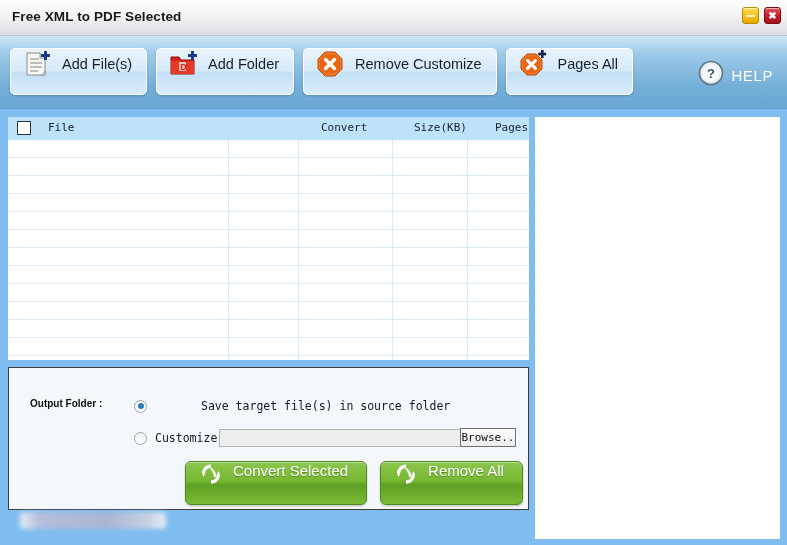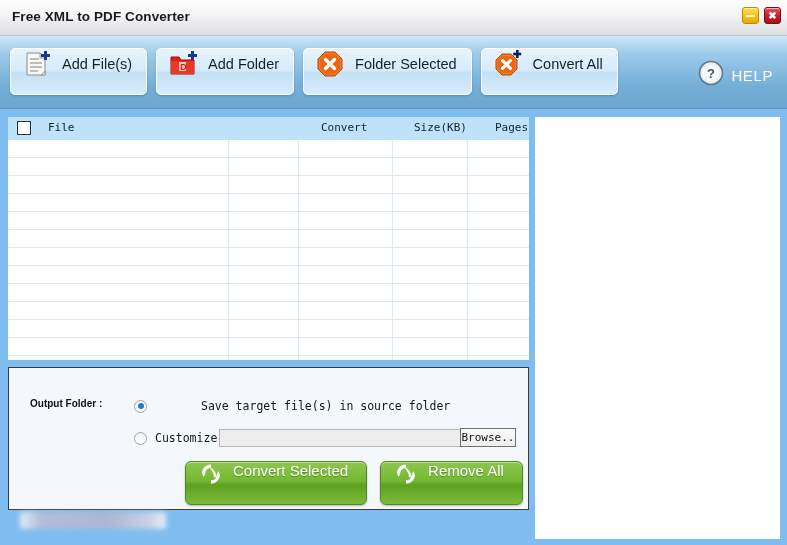--- a/index.html
+++ b/index.html
@@ -364,21 +364,21 @@
     filter: blur(2.6px);
     opacity: 0.95;
   }
 </style>
 </head>
 <body>
 
 <div class="app-window">
 
   <div class="titlebar">
-    <div class="title-text">Free XML to PDF Converter</div>
+    <div class="title-text">Free XML to PDF Selected</div>
     <div class="win-btns">
       <div class="win-btn minimize"></div>
       <div class="win-btn close">✖</div>
     </div>
   </div>
 
   <div class="toolbar">
     <div class="tb-buttons">
 
       <div class="tb-btn">
@@ -422,39 +422,39 @@
         <span class="icon-x">
           <svg width="30" height="30" viewBox="0 0 30 30">
             <polygon points="10,3 20,3 27,10 27,20 20,27 10,27 3,20 3,10" fill="#f07a21" stroke="#b8490a" stroke-width="1"></polygon>
             <polygon points="10,5.5 20,5.5 25,10.5 25,19.5 20,24.5 10,24.5 5,19.5 5,10.5" fill="#e8640f" opacity="0.85"></polygon>
             <g stroke="#ffffff" stroke-width="3.4" stroke-linecap="round">
               <line x1="10.5" y1="10.5" x2="19.5" y2="19.5"></line>
               <line x1="19.5" y1="10.5" x2="10.5" y2="19.5"></line>
             </g>
           </svg>
         </span>
-        <span class="tb-label">Folder Selected</span>
+        <span class="tb-label">Remove Customize</span>
       </div>
 
       <div class="tb-btn">
         <span class="icon-x-plus">
           <svg width="30" height="30" viewBox="0 0 30 30">
             <polygon points="9,5 18,5 24,11 24,20 18,26 9,26 3,20 3,11" fill="#f07a21" stroke="#b8490a" stroke-width="1"></polygon>
             <polygon points="9,7.2 18,7.2 22,11.4 22,19.6 18,23.8 9,23.8 5,19.6 5,11.4" fill="#e8640f" opacity="0.85"></polygon>
             <g stroke="#ffffff" stroke-width="3.2" stroke-linecap="round">
               <line x1="9.6" y1="11.6" x2="17.4" y2="19.4"></line>
               <line x1="17.4" y1="11.6" x2="9.6" y2="19.4"></line>
             </g>
             <g fill="#0e1f52">
               <rect x="23" y="1" width="2.6" height="8"></rect>
               <rect x="20.2" y="3.7" width="8" height="2.6"></rect>
             </g>
           </svg>
         </span>
-        <span class="tb-label">Convert All</span>
+        <span class="tb-label">Pages All</span>
       </div>
 
     </div>
 
     <div class="help-area">
       <span>
         <svg width="26" height="26" viewBox="0 0 26 26">
           <circle cx="13" cy="13" r="11.5" fill="#e9eef2" stroke="#5f7686" stroke-width="1.6"></circle>
           <circle cx="13" cy="13" r="8.5" fill="#f6f9fb"></circle>
           <text x="13" y="18" text-anchor="middle" font-family="Liberation Sans, sans-serif" font-size="13" font-weight="bold" fill="#3f5663">?</text>

